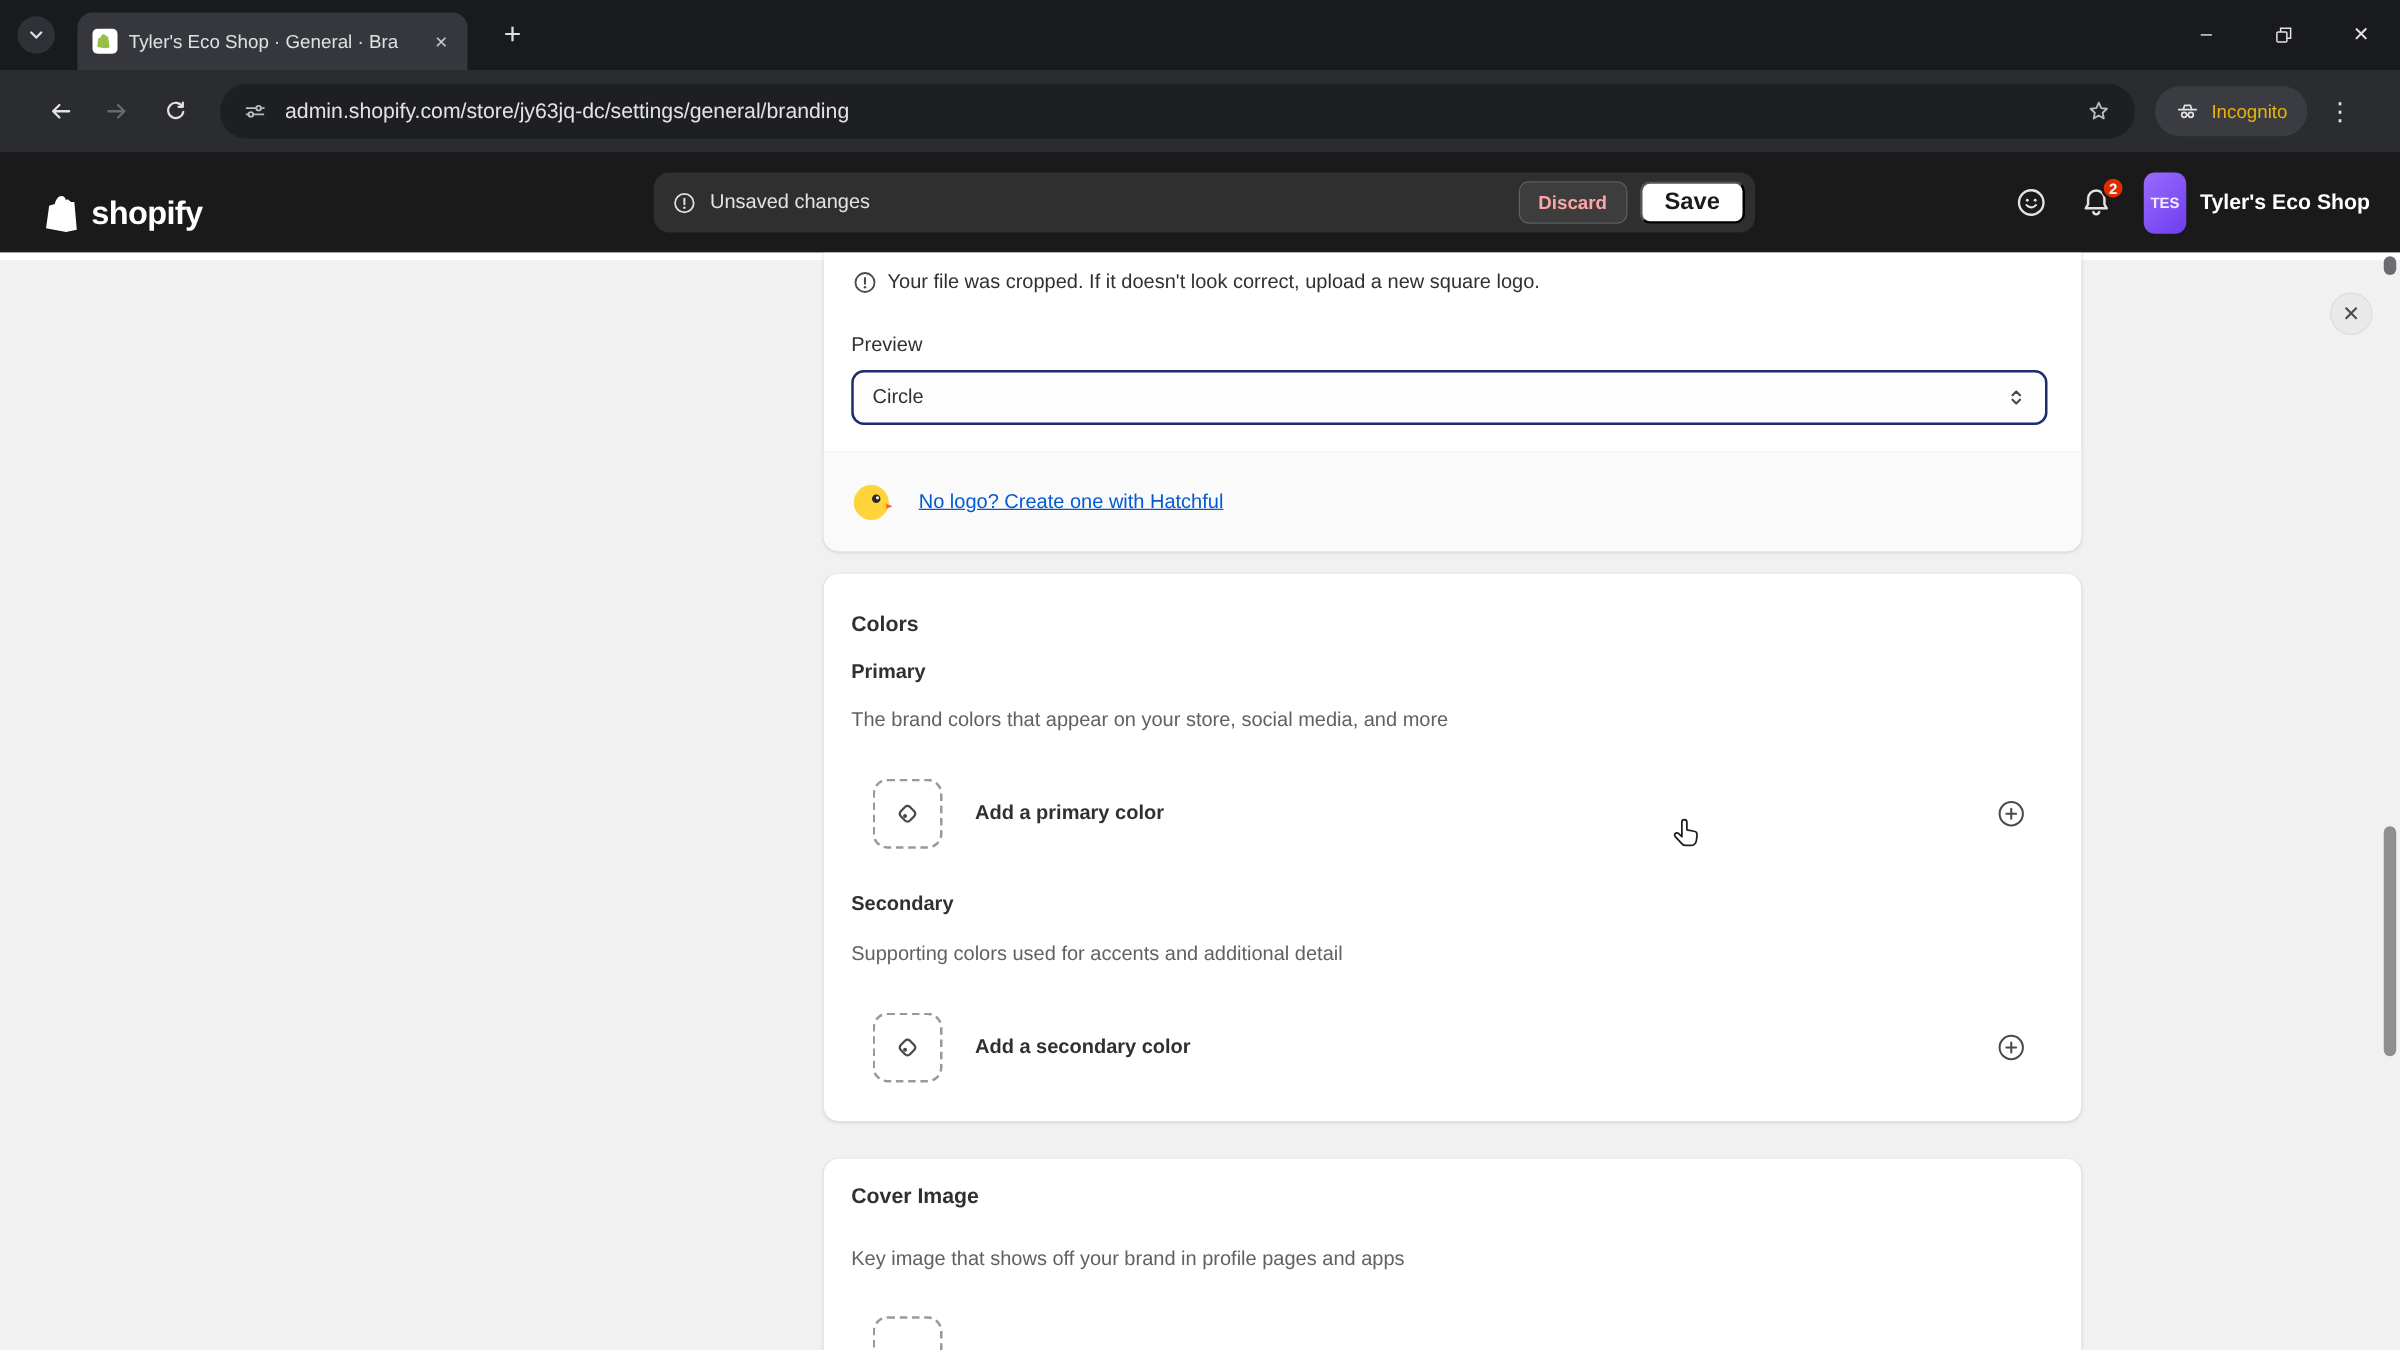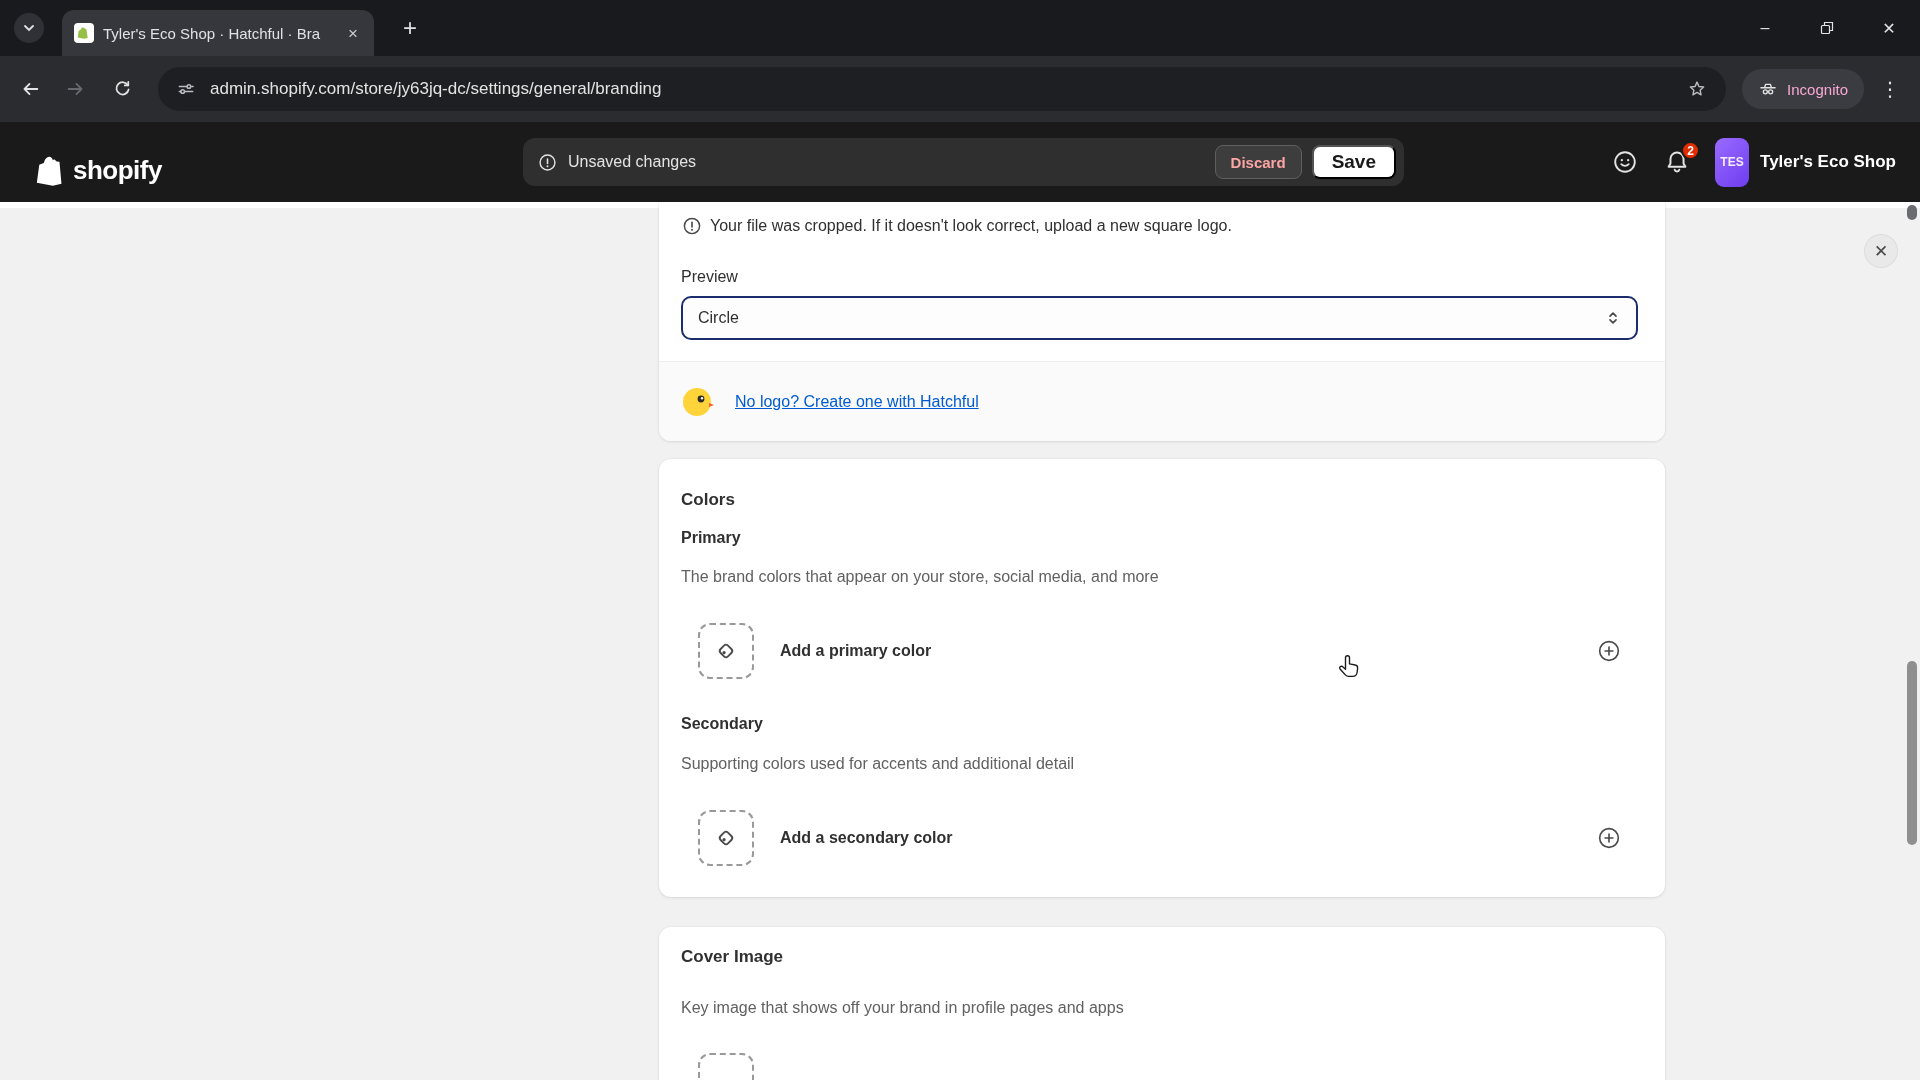--- a/index.html
+++ b/index.html
@@ -18,28 +18,28 @@
   .tab-title { color:#dfe1e5; font-size:15px; white-space:nowrap; overflow:hidden; flex:1; }
   .tab-close { color:#c9cbcf; font-size:17px; line-height:1; padding:2px 4px; flex:none; }
   .newtab { position:absolute; left:396px; top:14px; width:28px; height:28px; color:#dfe1e5;
     font-size:24px; font-weight:400; display:flex; align-items:center; justify-content:center; }
   .win-controls { position:absolute; right:0; top:0; height:56px; display:flex; }
   .win-btn { width:62px; height:56px; display:flex; align-items:center; justify-content:center;
     color:#e3e3e3; font-size:16px; }
 
   
   .navbar { position:absolute; top:56px; left:0; right:0; height:66px; background:#2b2c30;
-    display:flex; align-items:center; padding:0 10px; gap:6px; }
+    display:flex; align-items:center; padding:0 28px; gap:6px; }
   .nav-btn { width:40px; height:40px; border-radius:50%; display:flex; align-items:center;
     justify-content:center; flex:none; }
   .urlbar { flex:1; height:44px; background:#1e1f23; border-radius:22px; display:flex;
     align-items:center; padding:0 18px; gap:14px; margin:0 10px; min-width:0; }
   .url-text { color:#e3e3e3; font-size:17px; white-space:nowrap; overflow:hidden; flex:1; }
   .incognito-chip { height:40px; background:#3b3c41; border-radius:20px; display:flex;
-    align-items:center; gap:9px; padding:0 16px; color:#f9a8d4; font-size:15px; flex:none; }
+    align-items:center; gap:9px; padding:0 16px; color:#eab308; font-size:15px; flex:none; }
 
   
   .adminbar { position:absolute; top:122px; left:0; right:0; height:80px; background:#1a1a1a; }
   .shop-logo { position:absolute; left:36px; top:0; height:97px; display:flex; align-items:center;
     gap:7px; color:#fff; font-size:26px; font-weight:700; letter-spacing:-0.5px; }
   .unsaved-pill { position:absolute; left:523px; top:16px; width:881px; height:48px;
     background:#2f2f2f; border-radius:12px; display:flex; align-items:center;
     padding:0 8px 0 14px; gap:10px; }
   .unsaved-text { color:#e3e3e3; font-size:16px; font-weight:400; }
   .pill-actions { margin-left:auto; display:flex; gap:10px; align-items:center; }
@@ -107,21 +107,21 @@
       <svg width="16" height="16" viewBox="0 0 16 16">
           <path d="M4 6l4 4 4-4" fill="none" stroke="#dfe1e5" stroke-width="1.8" stroke-linecap="round"></path>
         </svg>
     </div>
     <div class="tab">
       <span class="favicon">
         <svg width="14" height="14" viewBox="0 0 16 16">
             <path d="M11.8 3.6l-1.5.3s-.7-.8-1-1C9 2.7 8.6 2.6 8.4 2.7 7.9 2 7.3 1.6 6.6 1.6 5.1 1.6 4.3 3.5 4 4.5l-1.6.5c-.5.2-.5.2-.6.7L.9 13.2l7 1.3 4.3-.9-1.4-10c0-.1-.1-.1 0 0z" fill="#95bf47"></path>
           </svg>
       </span>
-      <span class="tab-title">Tyler's Eco Shop · Hatchful · Bra</span>
+      <span class="tab-title">Tyler's Eco Shop · General · Bra</span>
       <span class="tab-close">×</span>
     </div>
     <div class="newtab">+</div>
     <div class="win-controls">
       <div class="win-btn">–</div>
       <div class="win-btn">
         <svg width="16" height="16" viewBox="0 0 16 16">
             <rect x="2.5" y="5.5" width="8" height="8" rx="1" fill="none" stroke="#e3e3e3" stroke-width="1.2"></rect>
             <path d="M5.5 5.5v-3h8v8h-3" fill="none" stroke="#e3e3e3" stroke-width="1.2"></path>
           </svg>

